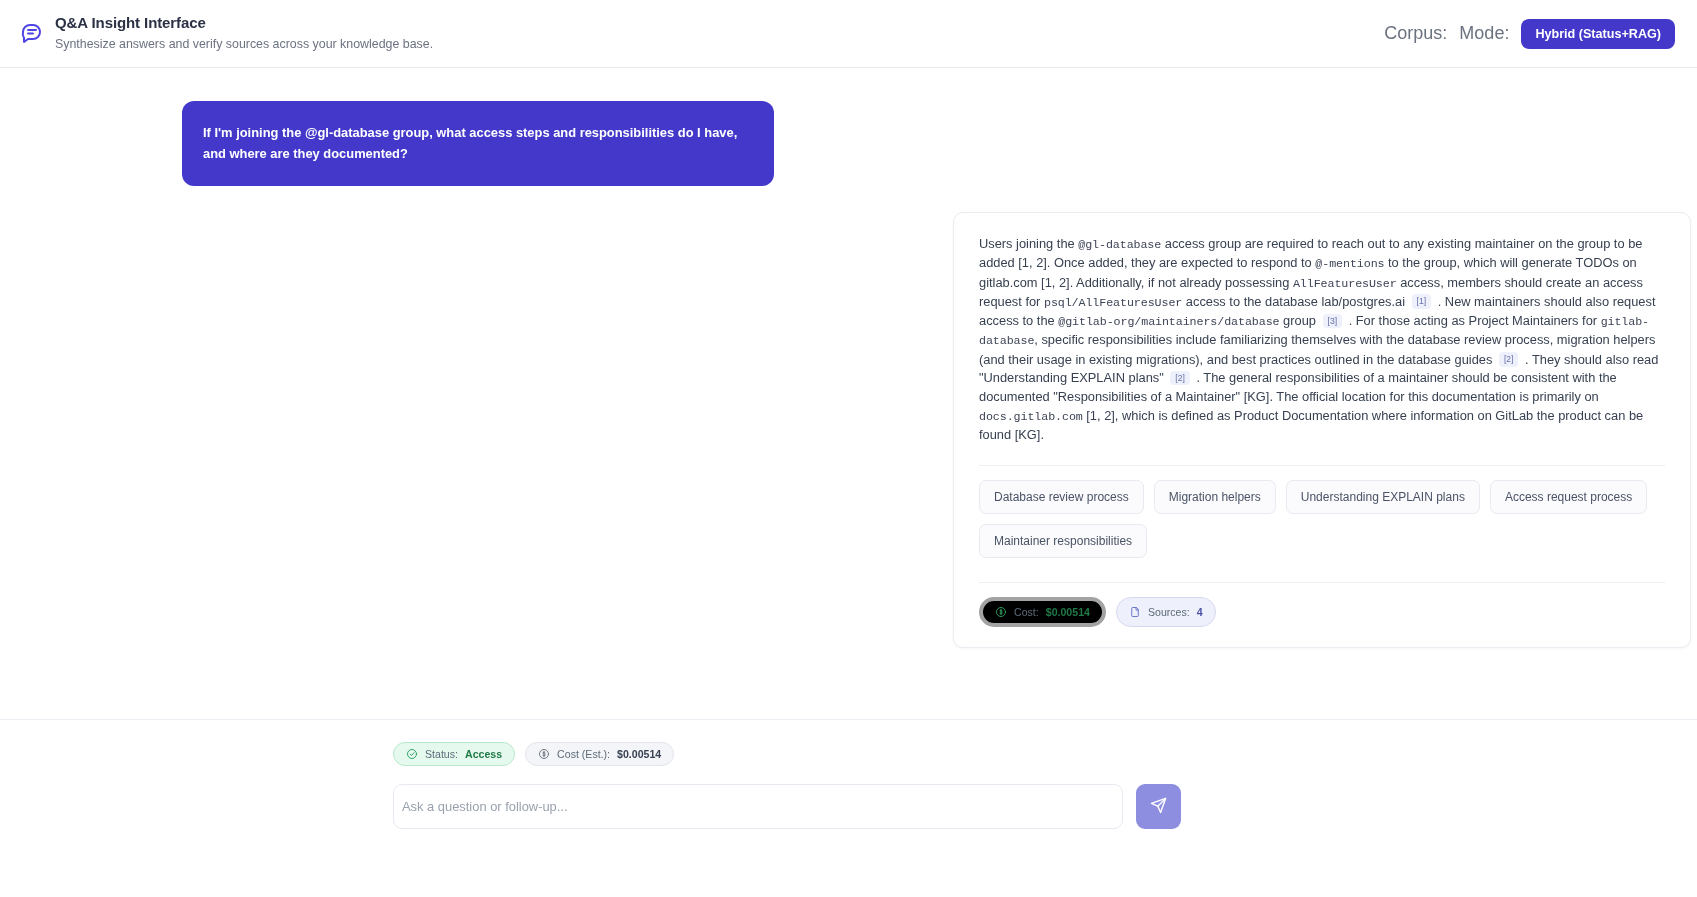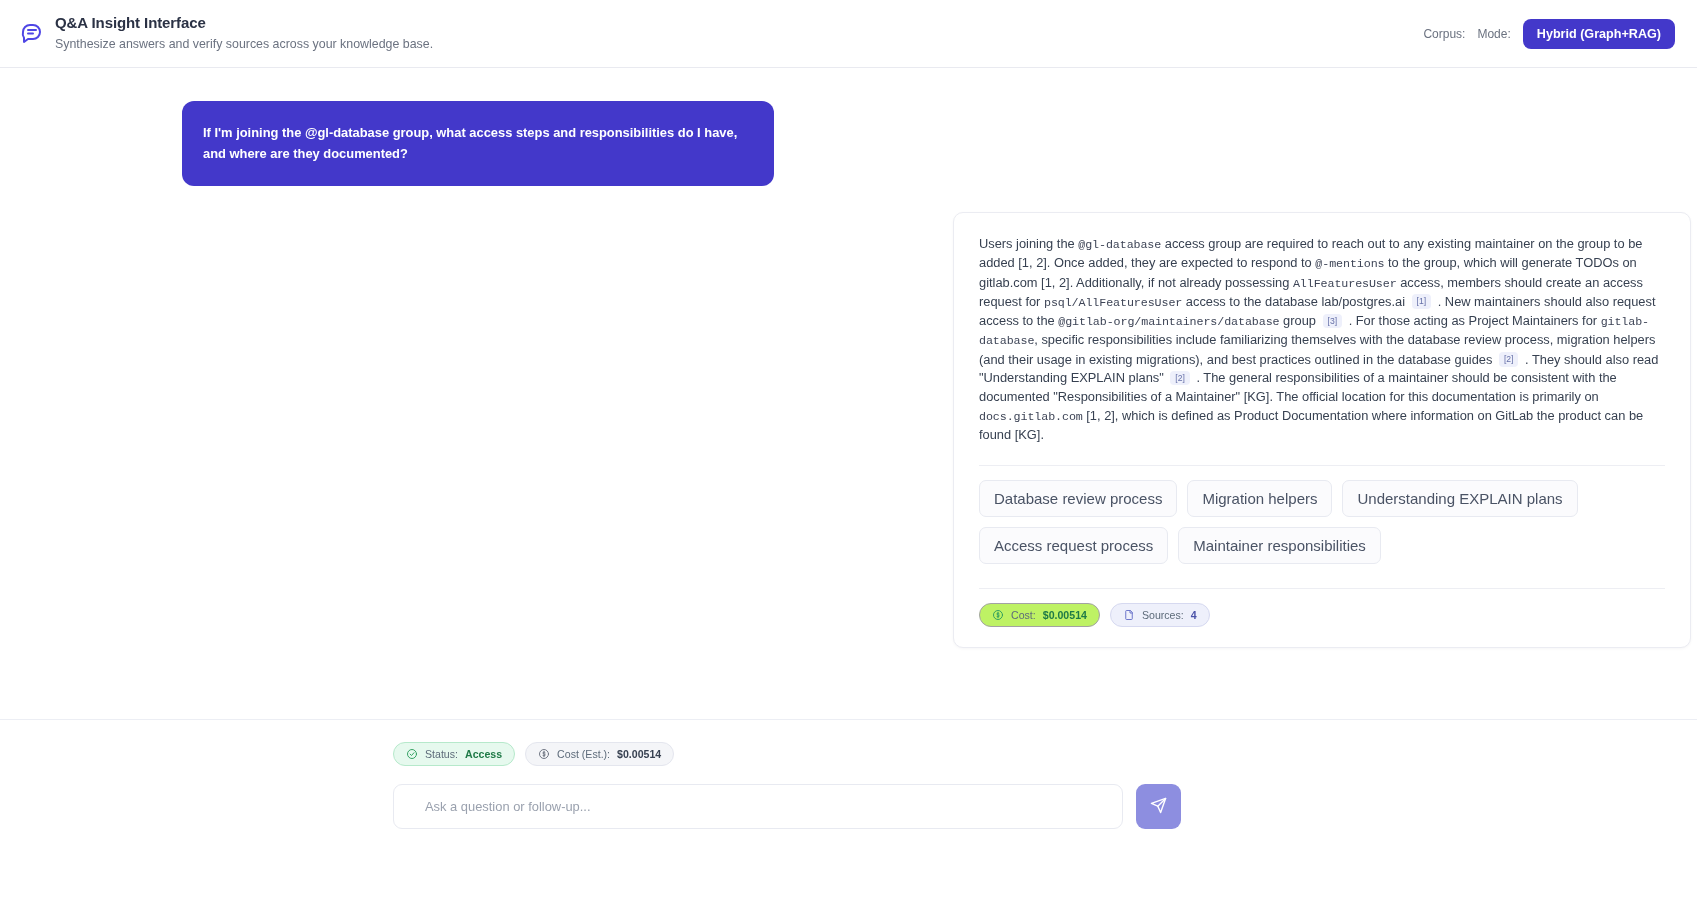--- a/index.html
+++ b/index.html
@@ -44,21 +44,21 @@
     letter-spacing: -0.1px;
   }
   .app-subtitle {
     font-size: 12.4px;
     color: #6b7280;
     line-height: 1.4;
     margin-top: 3px;
   }
   .header-spacer { flex: 1 1 auto; }
   .header-controls { display: flex; align-items: center; gap: 12px; }
-  .ctrl-label { font-size: 12px; color: #6b7280; }
+  .ctrl-label { font-size: 18px; color: #6b7280; }
   .select-wrap {
     position: relative;
     width: 198px; height: 33px;
     border: 1px solid #e3e5ee;
     border-radius: 8px;
     background: #fff;
     display: flex; align-items: center;
     padding: 0 10px 0 13px;
     box-shadow: 0 1px 2px rgba(16,24,40,0.03);
   }
@@ -145,39 +145,39 @@
     color: #4b5563;
   }
   .bulb { width: 14px; height: 14px; color: #f59e0b; flex: 0 0 14px; }
 
   .chips { display: flex; flex-wrap: wrap; gap: 10px; margin-top: 14px; }
   .chip {
     border: 1px solid #e8eaf1;
     background: #fbfbfd;
     border-radius: 7px;
     padding: 9px 14px;
-    font-size: 15px;
+    font-size: 12px;
     color: #4a5365;
     cursor: pointer;
     white-space: nowrap;
   }
 
   .card-footer-div { border: 0; border-top: 1px solid #edeef3; margin: 24px 0 0 0; }
   .badges { display: flex; gap: 10px; margin-top: 14px; }
   .badge {
     display: inline-flex; align-items: center; gap: 7px;
     border-radius: 999px;
     padding: 5px 12px;
     font-size: 10.6px;
     line-height: 1;
   }
   .badge .b-ico { width: 12px; height: 12px; flex: 0 0 12px; }
   .badge .b-key { color: #5d6b7a; }
   .badge .b-val { font-weight: bold; }
-  .badge-cost { background: #bef264; border: 1px solid #a3a3a3; }
+  .badge-cost { background: #000000; border: 4px solid #a3a3a3; }
   .badge-cost .b-ico { color: #2f9e5f; }
   .badge-cost .b-val { color: #1f7a47; }
   .badge-sources { background: #eef0fb; border: 1px solid #d6d9f0; }
   .badge-sources .b-ico { color: #6670c8; }
   .badge-sources .b-val { color: #4a52a8; }
 
   
   .footer {
     flex: 0 0 178px;
     border-top: 1px solid #eceef4;
@@ -193,21 +193,21 @@
   .badge-estcost .b-ico { color: #6b7280; }
   .badge-estcost .b-val { color: #374151; }
 
   .input-row { display: flex; align-items: flex-start; gap: 13px; margin-top: 18px; }
   .question-input {
     width: 730px;
     height: 45px;
     border: 1px solid #e8eaf1;
     border-radius: 9px;
     background: #fff;
-    padding: 0 31px;
+    padding: 0 8px;
     font-size: 12.9px;
     color: #374151;
     font-family: "Liberation Sans", sans-serif;
     outline: none;
   }
   .question-input::placeholder { color: #9aa1ae; }
   .send-btn {
     width: 45px; height: 45px;
     border: none;
     border-radius: 9px;
@@ -236,21 +236,21 @@
         <div class="app-title">Q&amp;A Insight Interface</div>
         <div class="app-subtitle">Synthesize answers and verify sources across your knowledge base.</div>
       </div>
     </div>
 
     <div class="header-spacer"></div>
 
     <div class="header-controls">
       <span class="ctrl-label">Corpus:</span>
       <span class="ctrl-label">Mode:</span>
-      <button class="mode-btn">Hybrid (Graph+RAG)</button>
+      <button class="mode-btn">Hybrid (Status+RAG)</button>
     </div>
   </div>
 
   <div class="conversation">
     <div class="thread">
 
       <div class="row-user">
         <div class="user-bubble">If I'm joining the @gl-database group, what access steps and responsibilities do I have, and where are they documented?</div>
       </div>
 

